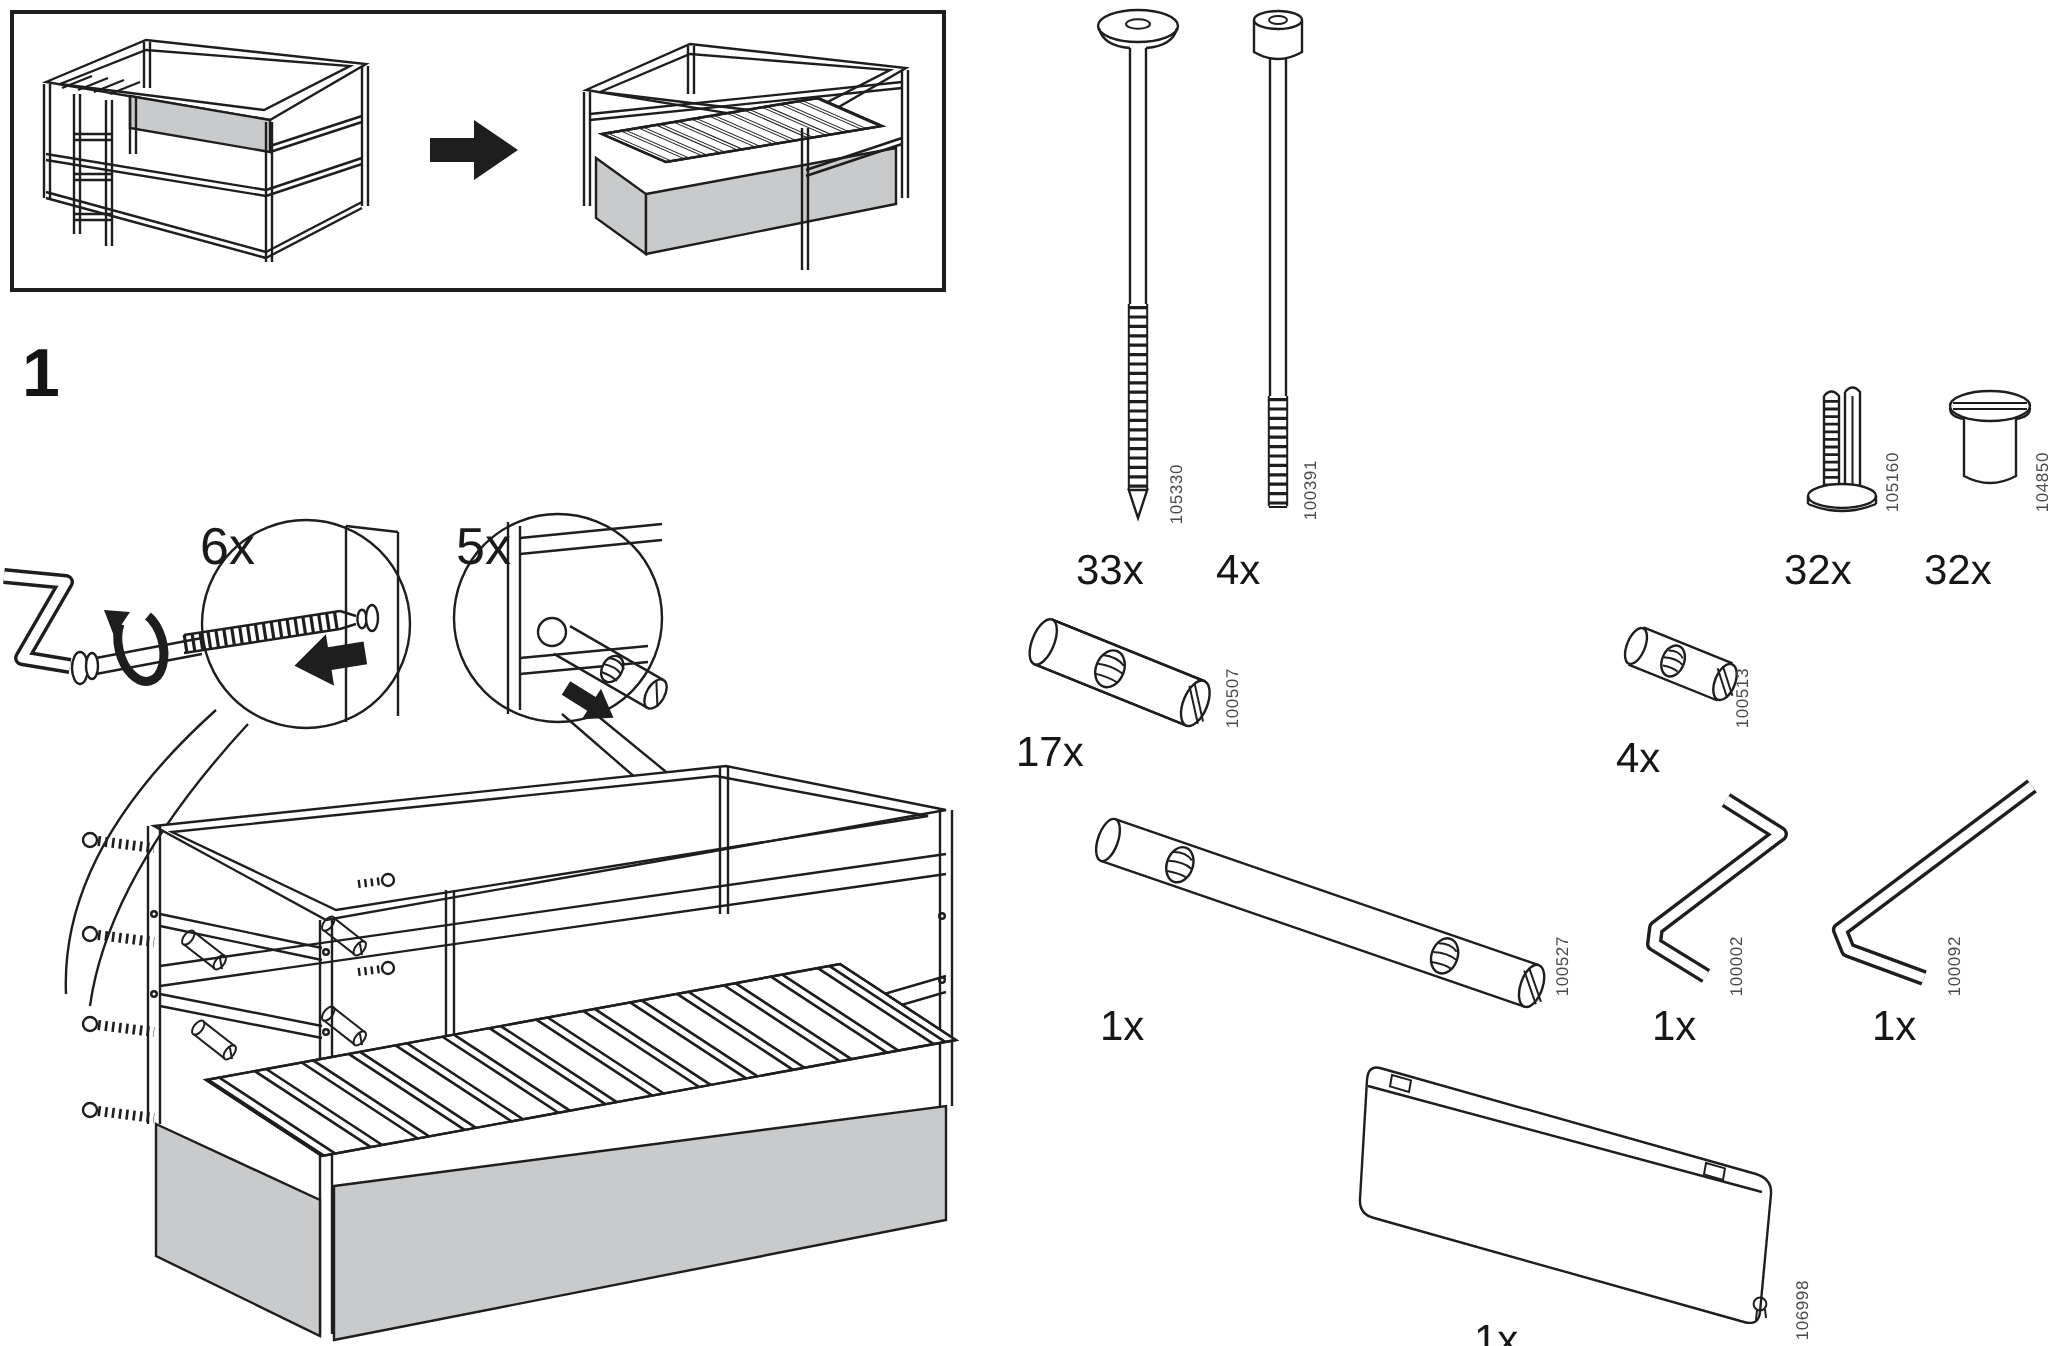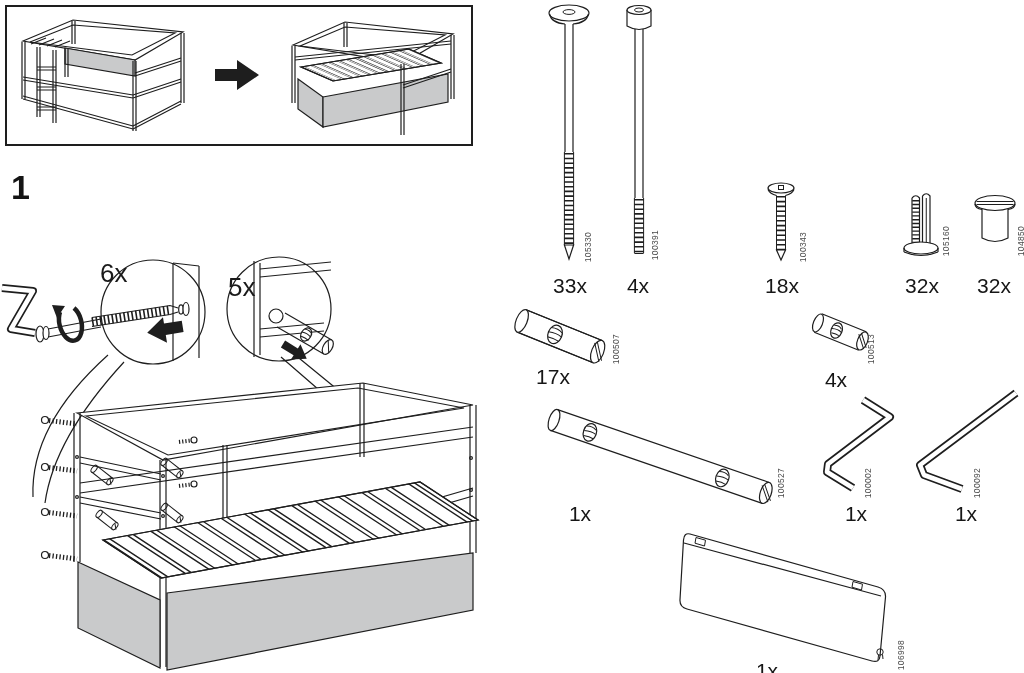--- a/index.html
+++ b/index.html
@@ -8,21 +8,21 @@
   .overview-box{position:absolute;left:5px;top:5px;width:464px;height:137px;
         border:2px solid #1e1e1e;background:#fff;}
   .abs{position:absolute;}
   .step-number{position:absolute;left:11px;top:168px;font-size:34px;font-weight:700;
         color:#141414;letter-spacing:-1px;}
   .callout-label{position:absolute;font-size:26px;color:#1a1a1a;}
   .part{position:absolute;}
   .part svg{position:absolute;left:0;top:0;overflow:visible;}
   .pn{position:absolute;writing-mode:vertical-rl;transform:rotate(180deg);
       font-size:8.5px;color:#4a4a4a;letter-spacing:.3px;white-space:nowrap;}
-  .qty{position:absolute;font-size:21px;color:#161616;text-align:center;white-space:nowrap;}
+  .qty{position:absolute;font-size:21px;color:#161616;white-space:nowrap;}
   svg{overflow:visible;}
   .ln{stroke:#1e1e1e;stroke-width:1.2;fill:none;}
   .lnthin{stroke:#1e1e1e;stroke-width:1;fill:none;}
   .wfill{stroke:#1e1e1e;stroke-width:1.2;fill:#fff;}
   .gfill{stroke:#1e1e1e;stroke-width:1.2;fill:#c9cacb;}
   .blk{fill:#1e1e1e;stroke:none;}
 </style>
 </head>
 <body>
 
@@ -162,21 +162,21 @@
     <use href="#mnut" transform="translate(172,263) rotate(38)"></use>
     <g>
       <line x1="179" y1="192" x2="191" y2="190.5" stroke="#1e1e1e" stroke-width="4" stroke-dasharray="1.2 2"></line>
       <circle cx="194" cy="190" r="3" class="wfill"></circle>
       <line x1="179" y1="236" x2="191" y2="234.5" stroke="#1e1e1e" stroke-width="4" stroke-dasharray="1.2 2"></line>
       <circle cx="194" cy="234" r="3" class="wfill"></circle>
     </g>
   </svg>
 
   <div class="callout-label" style="left:100px;top:258px;">6x</div>
-  <div class="callout-label" style="left:228px;top:272px;">5x</div>
+  <div class="callout-label" style="left:228px;top:258px;">5x</div>
 
   <div class="part" style="left:538px;top:2px;width:64px;height:298px;">
     <svg width="64" height="262" viewBox="0 0 64 262">
       <ellipse cx="31" cy="11" rx="20" ry="8" class="wfill"></ellipse>
       <ellipse cx="31" cy="10" rx="6" ry="2.4" class="lnthin"></ellipse>
       <path class="ln" d="M11.5,12 q2,9 15.5,10 M50.5,12 q-2,9 -15.5,10"></path>
       <path class="ln" d="M27,22 V150 M35,22 V150"></path>
       <line x1="31" y1="151" x2="31" y2="243" stroke="#1e1e1e" stroke-width="9.5" stroke-dasharray="1.6 3.1"></line>
       <path class="lnthin" d="M26.4,150 V243 M35.6,150 V243"></path>
       <polygon class="wfill" points="26.4,243 35.6,243 31,257"></polygon>
@@ -192,32 +192,20 @@
       <ellipse cx="31" cy="8" rx="4.5" ry="2" class="lnthin"></ellipse>
       <path class="ln" d="M27,27 V196 M35,27 V196"></path>
       <line x1="31" y1="197" x2="31" y2="251" stroke="#1e1e1e" stroke-width="9.5" stroke-dasharray="1.6 3.1"></line>
       <path class="lnthin" d="M26.4,196 V251 M35.6,196 V251 M26.4,251.5 H35.6"></path>
     </svg>
     <span class="pn" style="left:42px;top:228px;">100391</span>
     <span class="qty" style="left:0;top:272px;width:60px;">4x</span>
   </div>
 
 
-  <div class="part" style="left:752px;top:180px;width:60px;height:118px;">
-    <svg width="60" height="88" viewBox="0 0 60 88">
-      <ellipse cx="29" cy="8" rx="13" ry="5" class="wfill"></ellipse>
-      <rect x="26.5" y="5.5" width="5" height="4" class="lnthin"></rect>
-      <path class="ln" d="M16,9.5 Q18,14 24.5,15.5 M42,9.5 Q40,14 33.5,15.5"></path>
-      <line x1="29" y1="16" x2="29" y2="70" stroke="#1e1e1e" stroke-width="9" stroke-dasharray="1.6 3.2"></line>
-      <path class="lnthin" d="M24.5,15.5 V70 M33.5,15.5 V70"></path>
-      <polygon class="wfill" points="24.5,70 33.5,70 29,80"></polygon>
-    </svg>
-    <span class="pn" style="left:46px;top:52px;">100343</span>
-    <span class="qty" style="left:0;top:94px;width:60px;">18x</span>
-  </div>
 
 
   <div class="part" style="left:892px;top:188px;width:60px;height:110px;">
     <svg width="60" height="74" viewBox="0 0 60 74">
       <path class="wfill" d="M20,10 V56 H27.5 V10 Q23.75,5.5 20,10"></path>
       <line x1="23.75" y1="12" x2="23.75" y2="55" stroke="#1e1e1e" stroke-width="7" stroke-dasharray="1.4 2.4"></line>
       <path class="wfill" d="M30.5,8 V56 H38 V8 Q34.25,3.5 30.5,8"></path>
       <path class="lnthin" d="M34.25,10 V55"></path>
       <ellipse cx="29" cy="60" rx="17" ry="6" class="wfill"></ellipse>
       <path class="ln" d="M12,60 V64 M46,60 V64 M12,64 Q29,71 46,64"></path>

